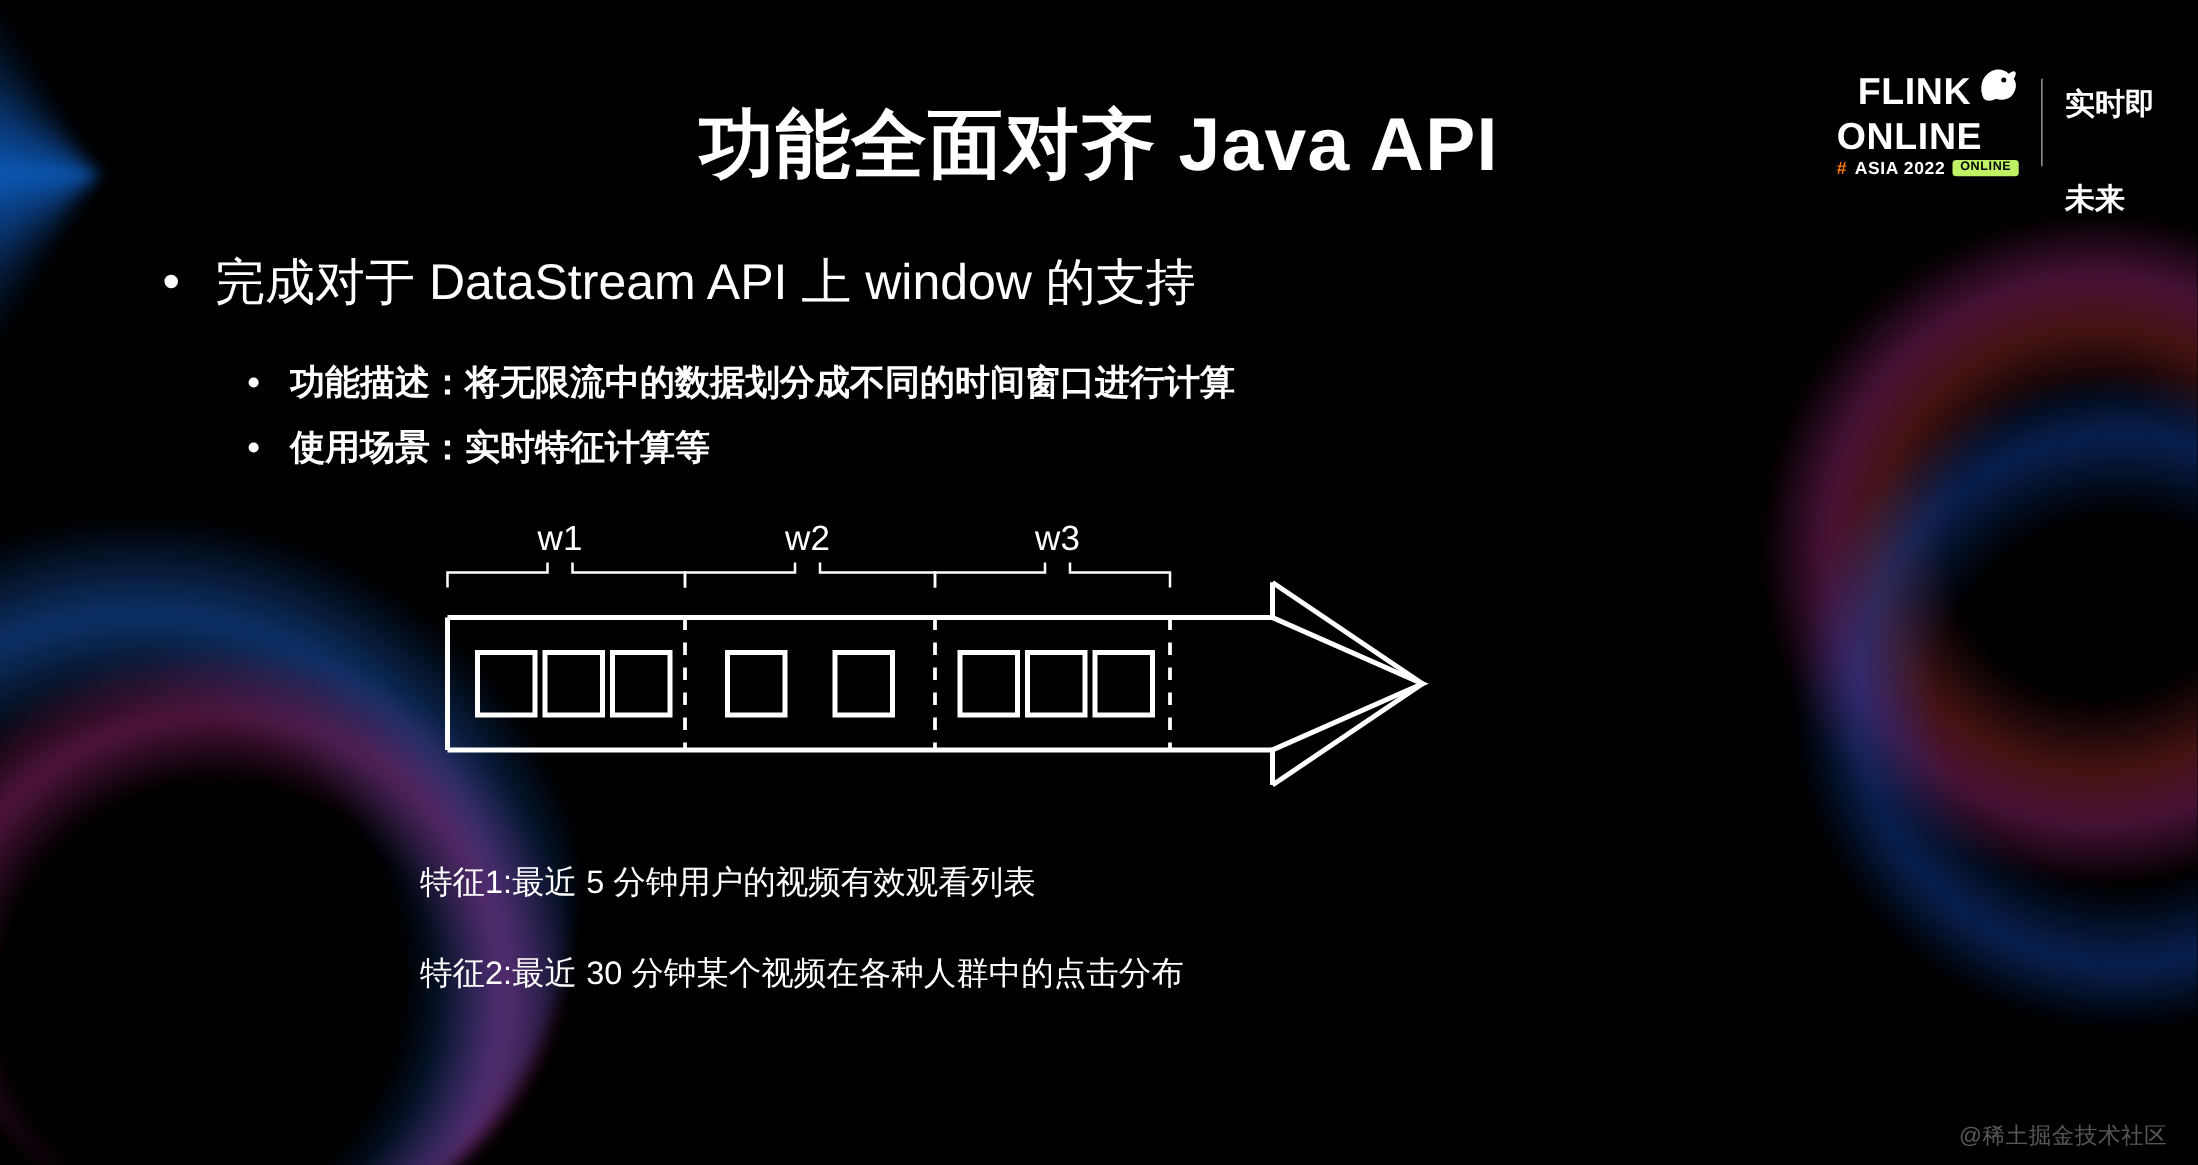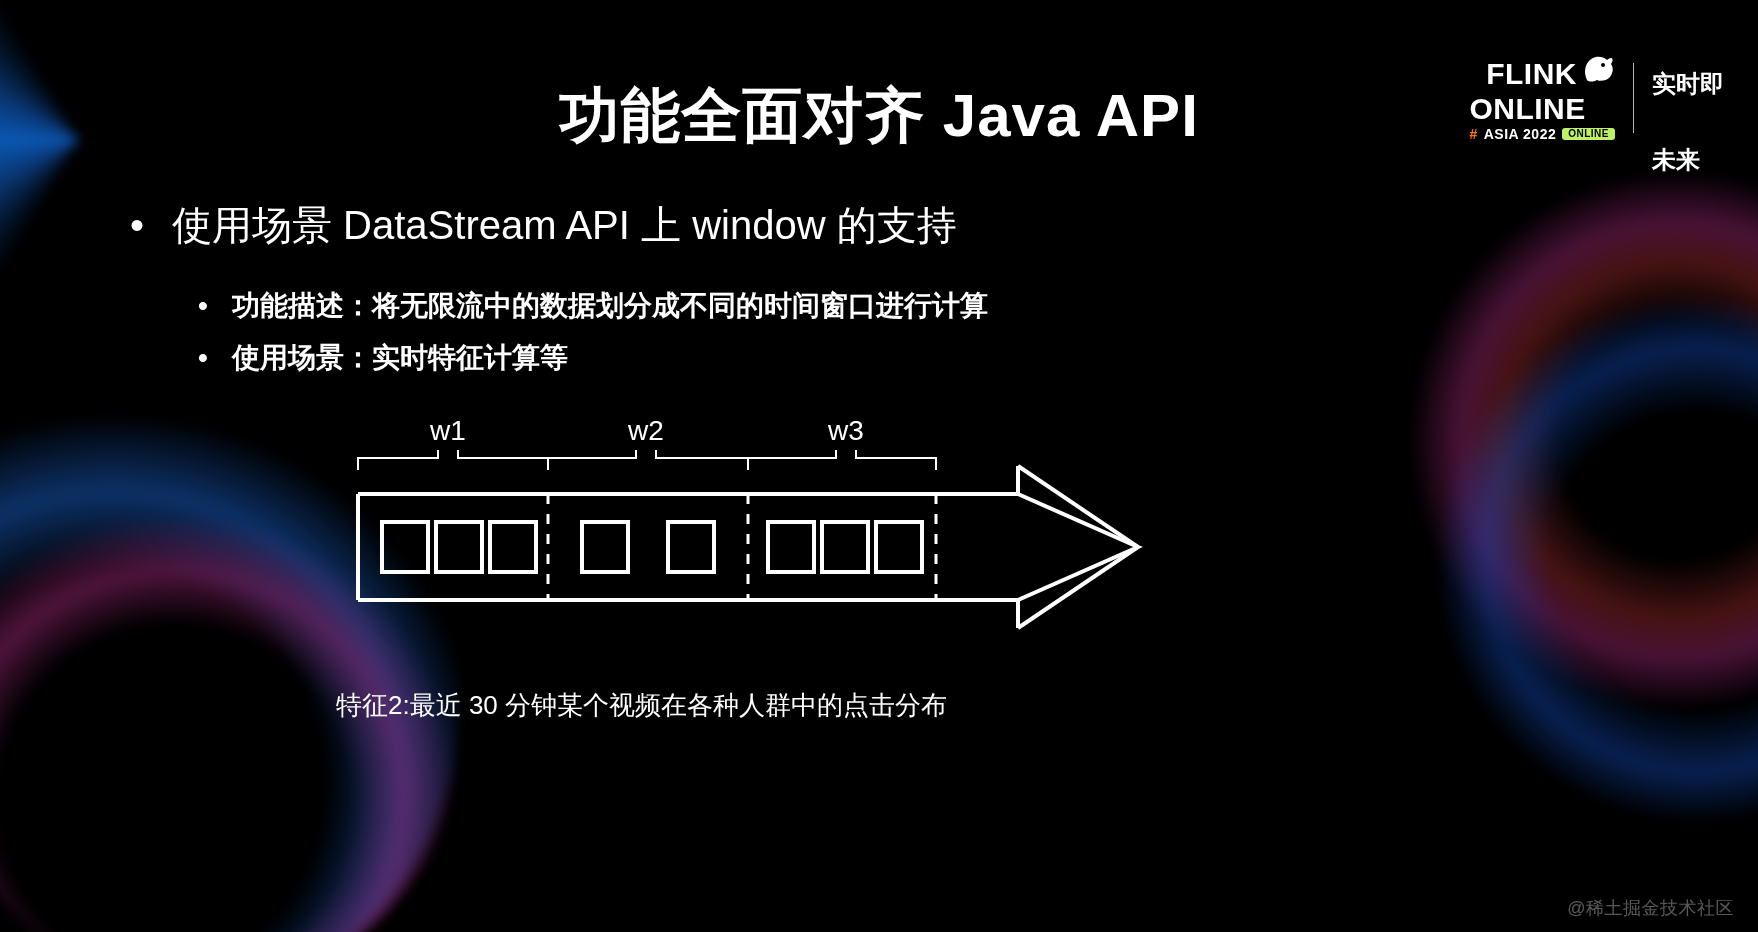--- a/index.html
+++ b/index.html
@@ -168,21 +168,21 @@
   <div class="logo-right">
     <div>实时即</div>
     <div>未来</div>
   </div>
 </div>
 
 <div class="title">功能全面对齐 Java API</div>
 
 <div class="content">
   <ul class="main">
-    <li><span>使用场景 DataStream API 上 window 的支持</span></li>
+    <li><span>完成对于 DataStream API 上 window 的支持</span></li>
   </ul>
   <ul class="sub">
     <li><span>功能描述：将无限流中的数据划分成不同的时间窗口进行计算</span></li>
     <li><span>使用场景：实时特征计算等</span></li>
   </ul>
 </div>
 
 <div class="diagram">
   <svg width="900" height="240" viewBox="0 0 900 240">
 
@@ -229,16 +229,17 @@
       <rect x="300" y="112" width="46" height="50"></rect>
 
       <rect x="400" y="112" width="46" height="50"></rect>
       <rect x="454" y="112" width="46" height="50"></rect>
       <rect x="508" y="112" width="46" height="50"></rect>
     </g>
   </svg>
 </div>
 
 <div class="examples">
+  <div>特征1:最近 5 分钟用户的视频有效观看列表</div>
   <div>特征2:最近 30 分钟某个视频在各种人群中的点击分布</div>
 </div>
 
 <div class="watermark">@稀土掘金技术社区</div>
 
 </body></html>

